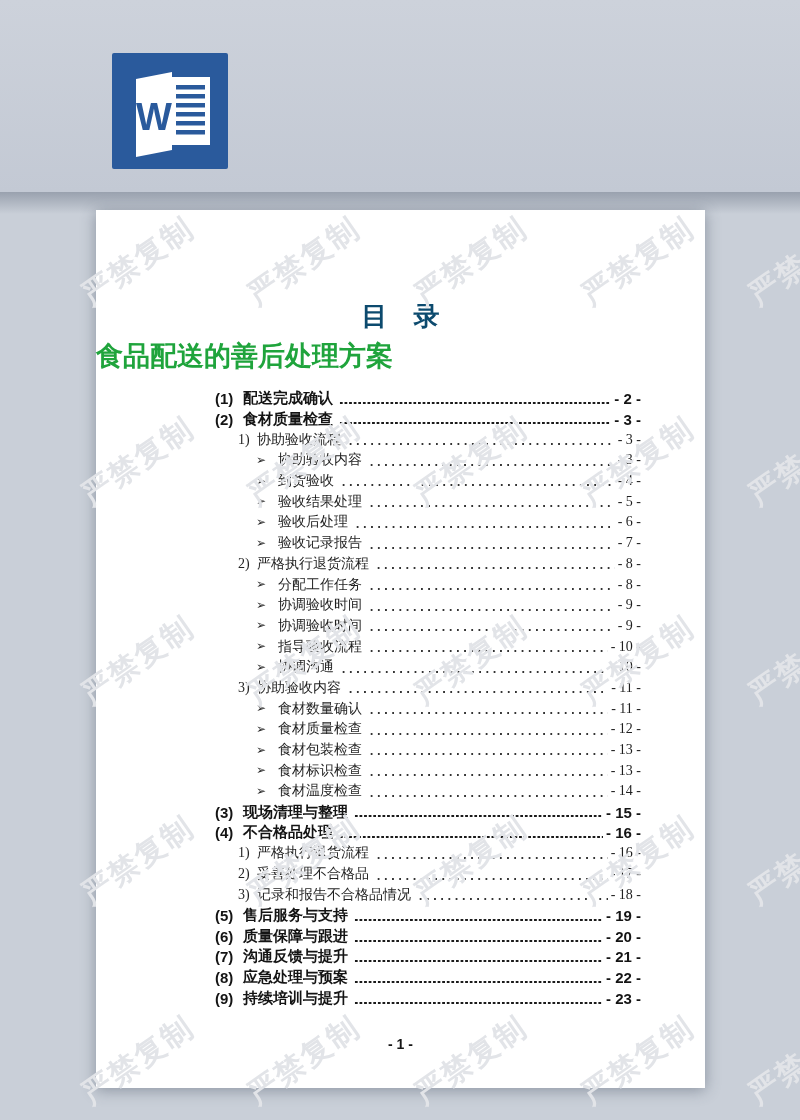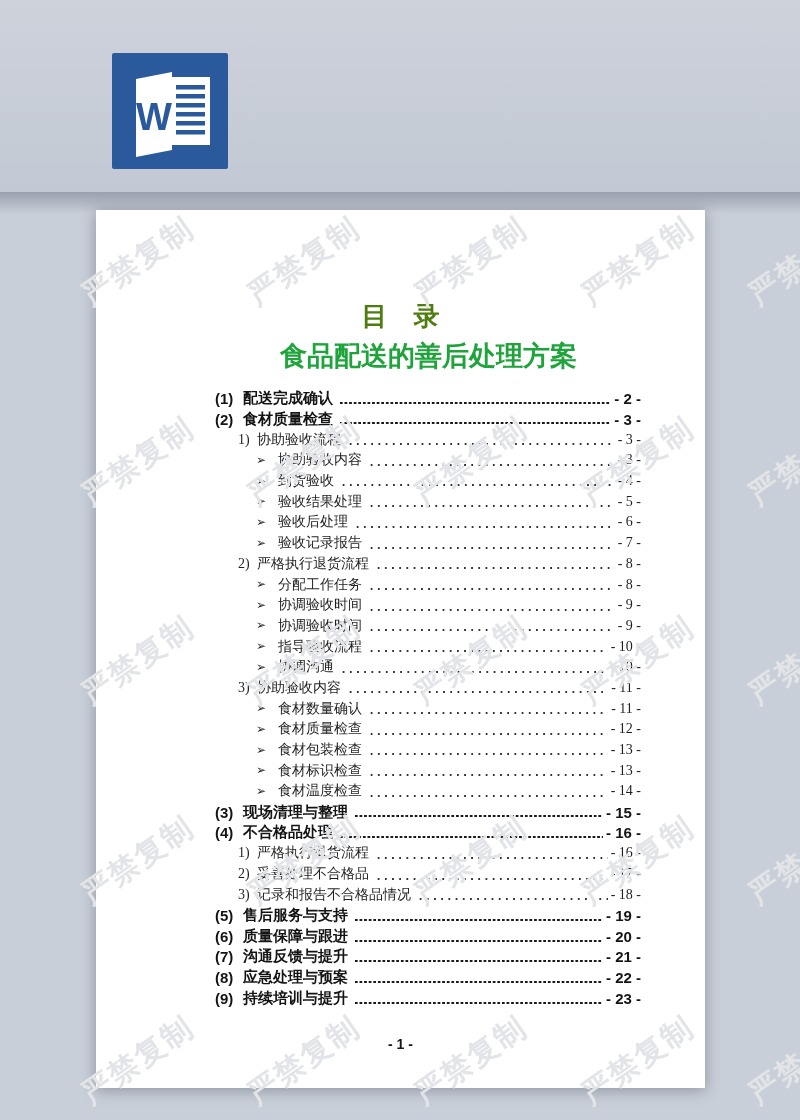--- a/index.html
+++ b/index.html
@@ -29,25 +29,25 @@
     margin-top:5px;font-size:24px;color:#67696e;line-height:30px;white-space:nowrap;
   }
   
   .page{
     position:absolute;left:96px;top:210px;width:609px;height:878px;
     background:#ffffff;z-index:2;
     box-shadow:0 2px 14px rgba(60,70,88,.45);
   }
   .toc-title{
     position:absolute;left:0;width:609px;top:92px;margin:0;
-    text-align:center;font-size:26px;line-height:28px;font-weight:bold;color:#4d7c0f;
+    text-align:center;font-size:26px;line-height:28px;font-weight:bold;color:#0c4a6e;
   }
   .section-title{
     position:absolute;left:0;width:665px;top:131px;margin:0;
-    text-align:center;font-size:27px;line-height:31px;font-weight:bold;
+    font-size:27px;line-height:31px;font-weight:bold;
   }
   .toc{position:absolute;left:0;top:178px;width:609px;}
   .row{display:flex;align-items:center;height:20.7px;padding-right:64px;box-sizing:border-box;}
   .lv-h{padding-left:119px;font-family:"Liberation Sans",sans-serif;font-size:15px;font-weight:bold;color:#141414;}
   .lv-h .num{width:28px;flex:none;}
   .lv-1{padding-left:142px;font-family:"Liberation Serif","DejaVu Serif",serif;font-size:14px;color:#1f1f1f;}
   .lv-1 .num{width:19px;flex:none;}
   .lv-2{padding-left:160px;font-family:"Liberation Serif","DejaVu Serif",serif;font-size:14px;color:#1f1f1f;}
   .lv-2 .num{width:22px;flex:none;font-size:12px;color:#2a2a2a;}
   .row .label{flex:none;white-space:nowrap;}

